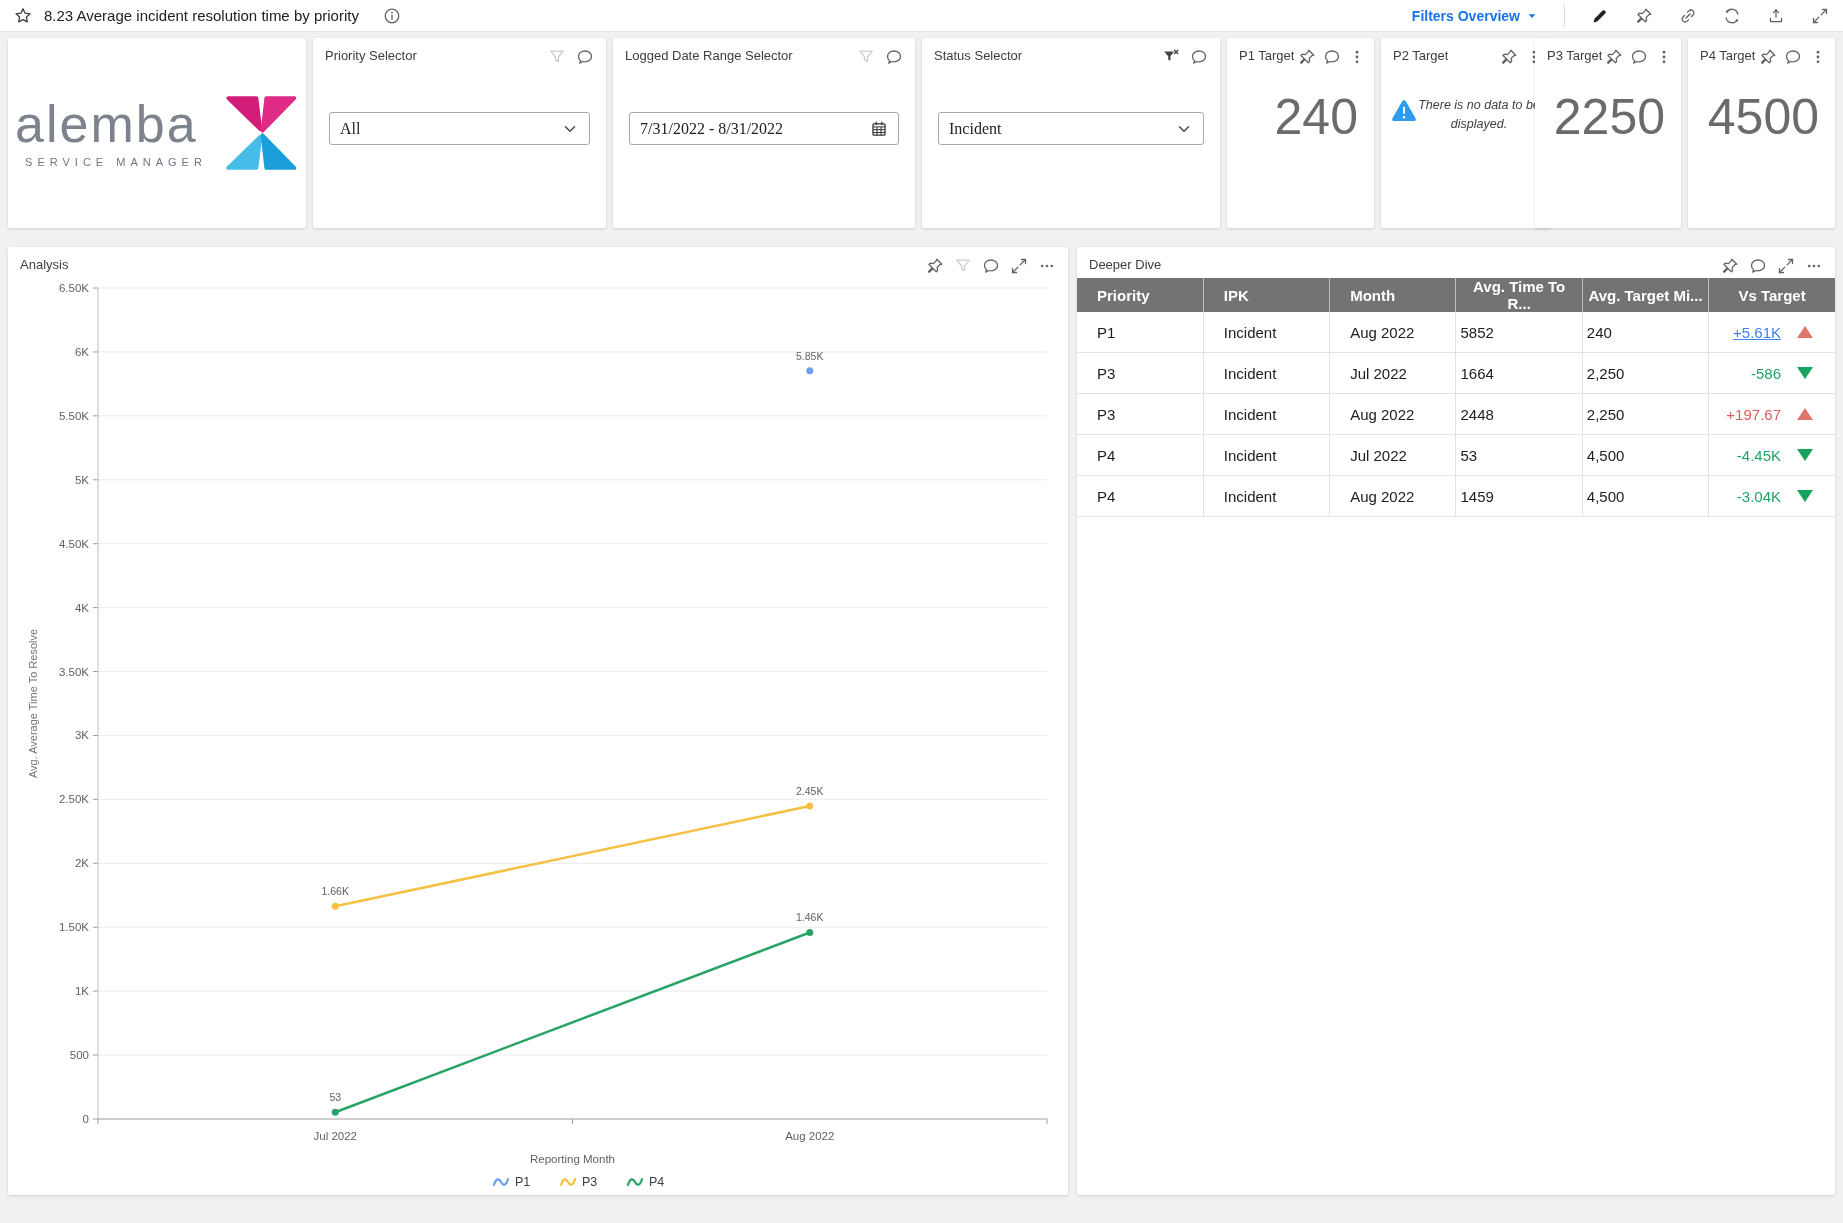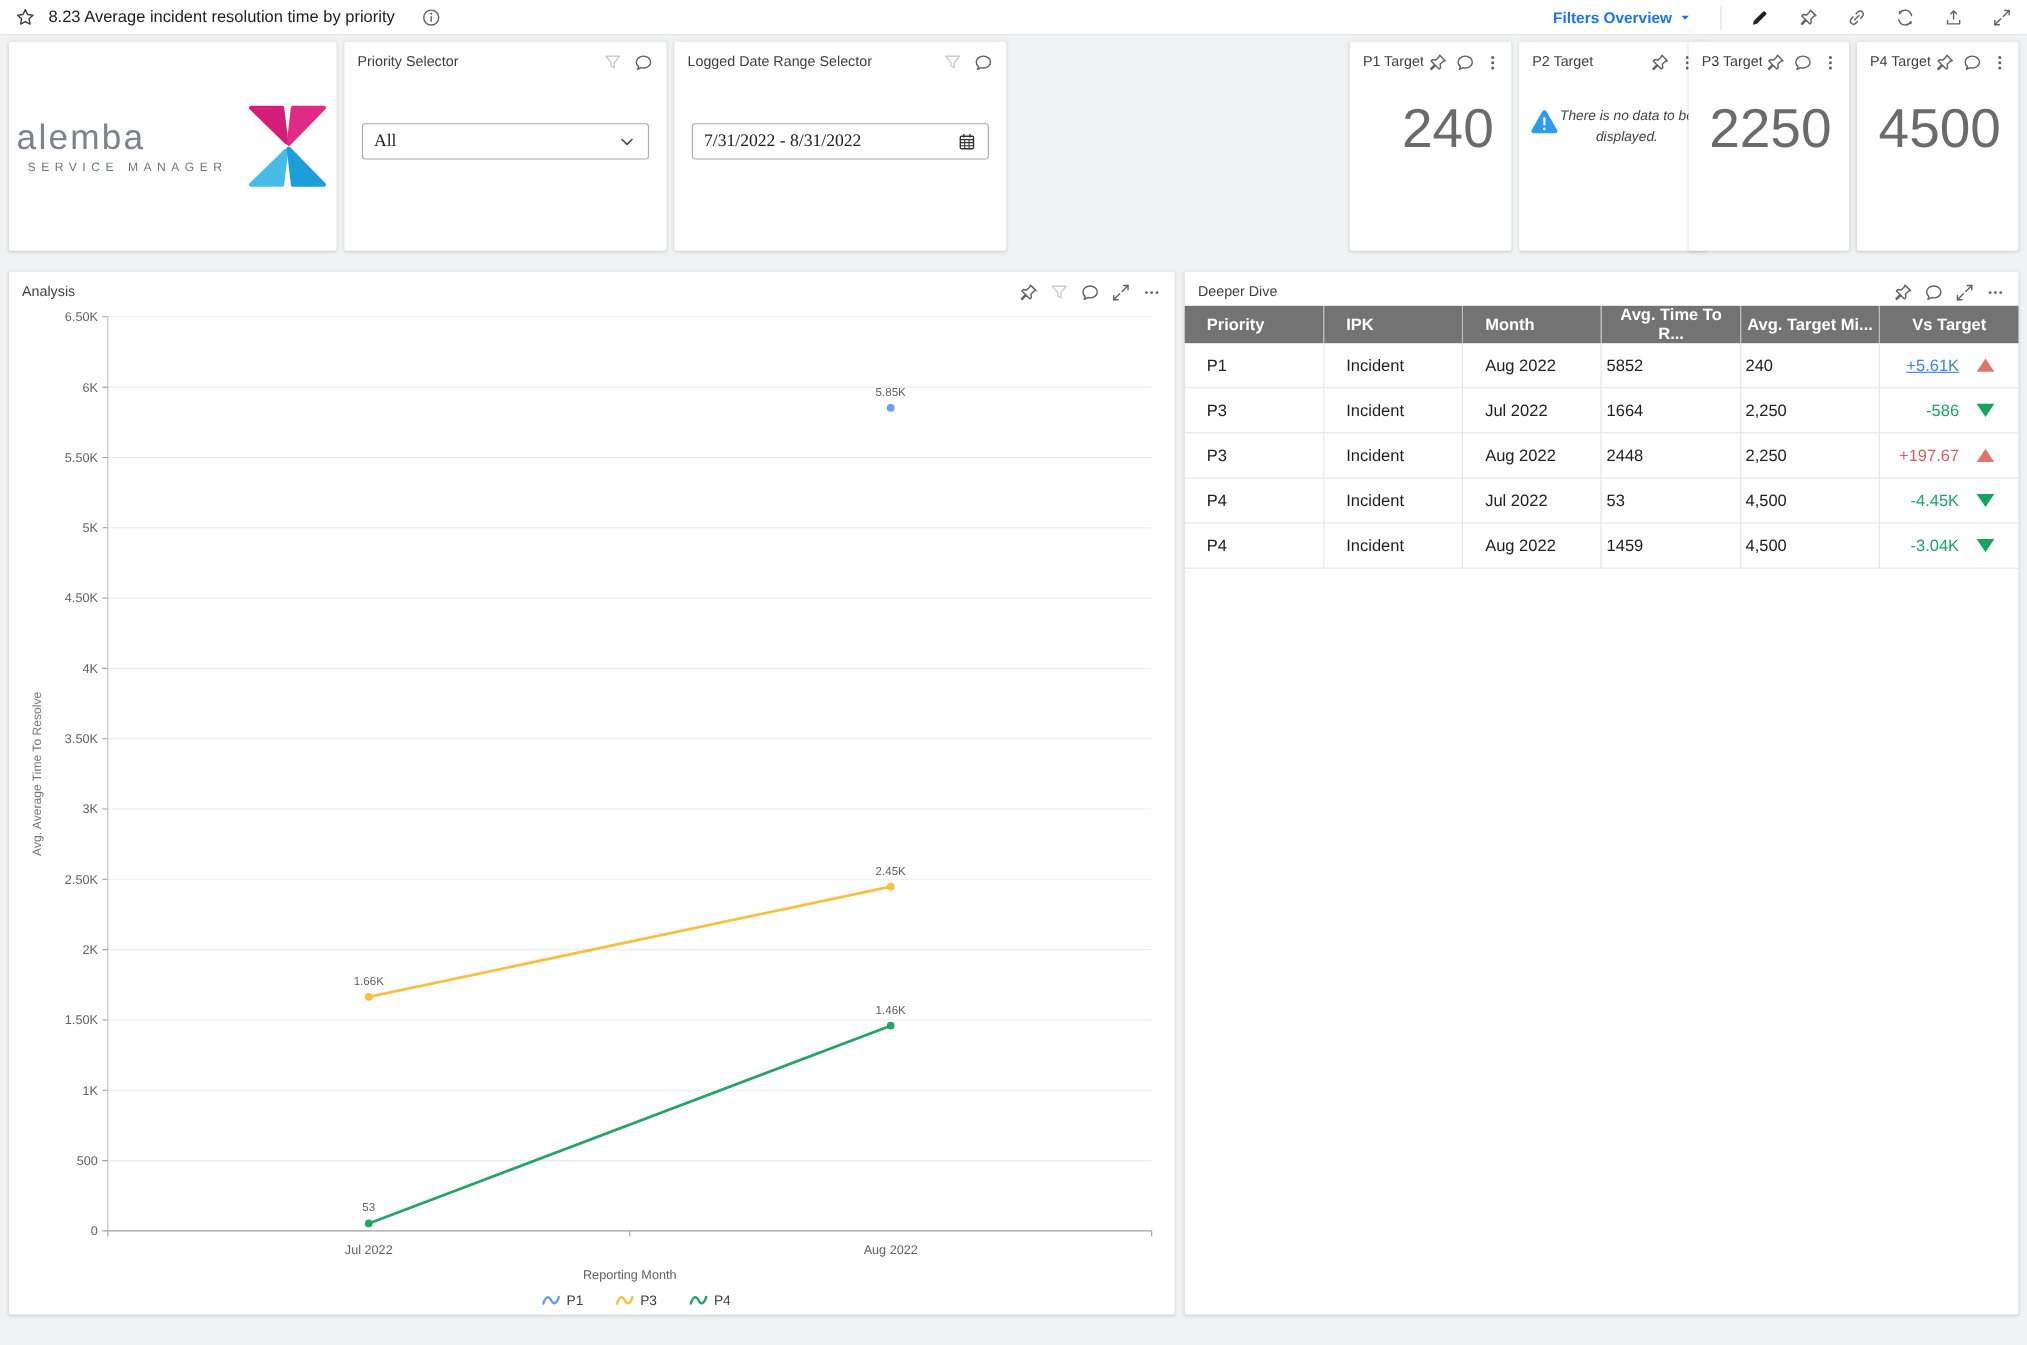--- a/index.html
+++ b/index.html
@@ -19,21 +19,21 @@
   
   .panel{position:absolute;background:#fff;border-radius:2px;box-shadow:0 1px 3px rgba(0,0,0,.14);box-sizing:border-box;}
   .phead{display:flex;align-items:flex-start;justify-content:space-between;padding:10px 12px 0 12px;}
   .ptitle{font-size:13px;color:#3d4043;white-space:nowrap;overflow:hidden;text-overflow:ellipsis;}
   .picons{display:flex;align-items:center;gap:10px;flex:none;}
   .icn.light svg *{stroke:#c9cdd2;}
 
   
   .logo-wrap{display:flex;align-items:center;justify-content:center;height:100%;gap:16px;}
   .logo-text{text-align:left;}
-  .logo-brand{font-size:32px;font-weight:300;color:#7d838c;letter-spacing:2px;line-height:1;}
+  .logo-brand{font-size:52px;font-weight:300;color:#7d838c;letter-spacing:2px;line-height:1;}
   .logo-tag{font-size:11px;letter-spacing:5px;color:#6f7680;margin-top:6px;margin-left:10px;}
 
   
   .selectbox{margin:46px 16px 0 16px;height:33px;border:1px solid #a9a9a9;border-radius:3px;display:flex;align-items:center;
              padding:0 10px;box-sizing:border-box;cursor:pointer;background:#fff;}
   .selectbox .val{font-family:"Liberation Serif",serif;font-size:16px;color:#222;flex:1;white-space:nowrap;overflow:hidden;}
   .kpi-value{font-size:50px;color:#6b6b6b;text-align:right;margin:26px 16px 0 0;line-height:1;}
   .nodata-wrap{display:flex;align-items:center;margin-top:22px;padding:0 10px;}
   .nodata-text{font-style:italic;font-size:12.5px;color:#424242;text-align:center;line-height:1.5;margin-top:8px;}
 
@@ -186,20 +186,46 @@
       <i class="icn">
           <svg viewBox="0 0 18 18">
             <rect x="3" y="3.8" width="12" height="11.4" rx="1" fill="none" stroke="#333" stroke-width="1.3"></rect>
             <path d="M3 6.9h12M3 9.7h12M3 12.5h12M7 6.9v8.3M11 6.9v8.3" stroke="#333" stroke-width="1"></path>
             <path d="M6.2 2.2v2.4M11.8 2.2v2.4" stroke="#333" stroke-width="1.3" stroke-linecap="round"></path>
           </svg>
         </i>
     </div>
   </div>
 
+  <div class="panel" style="left:922px;top:38px;width:298px;height:190px;">
+    <div class="phead">
+      <span class="ptitle">Status Selector</span>
+      <span class="picons">
+        <i class="icn clickable">
+            <svg viewBox="0 0 18 18">
+              <path d="M2.2 3.4h10L8.4 8.2v4.6l-2.2-1.4V8.2z" fill="#3f4449"></path>
+              <path d="M12.6 2.2l3.2 3.2M15.8 2.2l-3.2 3.2" stroke="#3f4449" stroke-width="1.4" stroke-linecap="round"></path>
+            </svg>
+          </i>
+        <i class="icn clickable">
+            <svg viewBox="0 0 18 18">
+              <path d="M15.5 8.4c0 3-2.9 5.4-6.5 5.4-.7 0-1.4-.1-2.1-.3l-3.2 1.6.9-2.5C3.2 11.6 2.5 10 2.5 8.4 2.5 5.4 5.4 3 9 3s6.5 2.4 6.5 5.4z" fill="none" stroke="#5f6368" stroke-width="1.3" stroke-linecap="round" stroke-linejoin="round"></path>
+            </svg>
+          </i>
+      </span>
+    </div>
+    <div class="selectbox">
+      <span class="val">Incident</span>
+      <i class="icn">
+          <svg viewBox="0 0 18 18">
+            <path d="M4.5 6.8L9 11.3l4.5-4.5" fill="none" stroke="#4a4a4a" stroke-width="1.5" stroke-linecap="round" stroke-linejoin="round"></path>
+          </svg>
+        </i>
+    </div>
+  </div>
 
   <div class="panel" style="left:1227px;top:38px;width:147px;height:190px;">
     <div class="phead" style="padding-right:8px;">
       <span class="ptitle">P1 Target</span>
       <span class="picons" style="gap:7px;">
         <i class="icn clickable">
             <svg viewBox="0 0 18 18">
               <path d="M10.8 2.2l5 5-1.9.5-2.7 2.7.4 3.1-1.3 1.3-3.3-3.3-3.7 3.7-.7-.7 3.7-3.7L3 7.5l1.3-1.3 3.1.4 2.7-2.7z" fill="none" stroke="#5f6368" stroke-width="1.3" stroke-linecap="round" stroke-linejoin="round"></path>
             </svg>
           </i>

